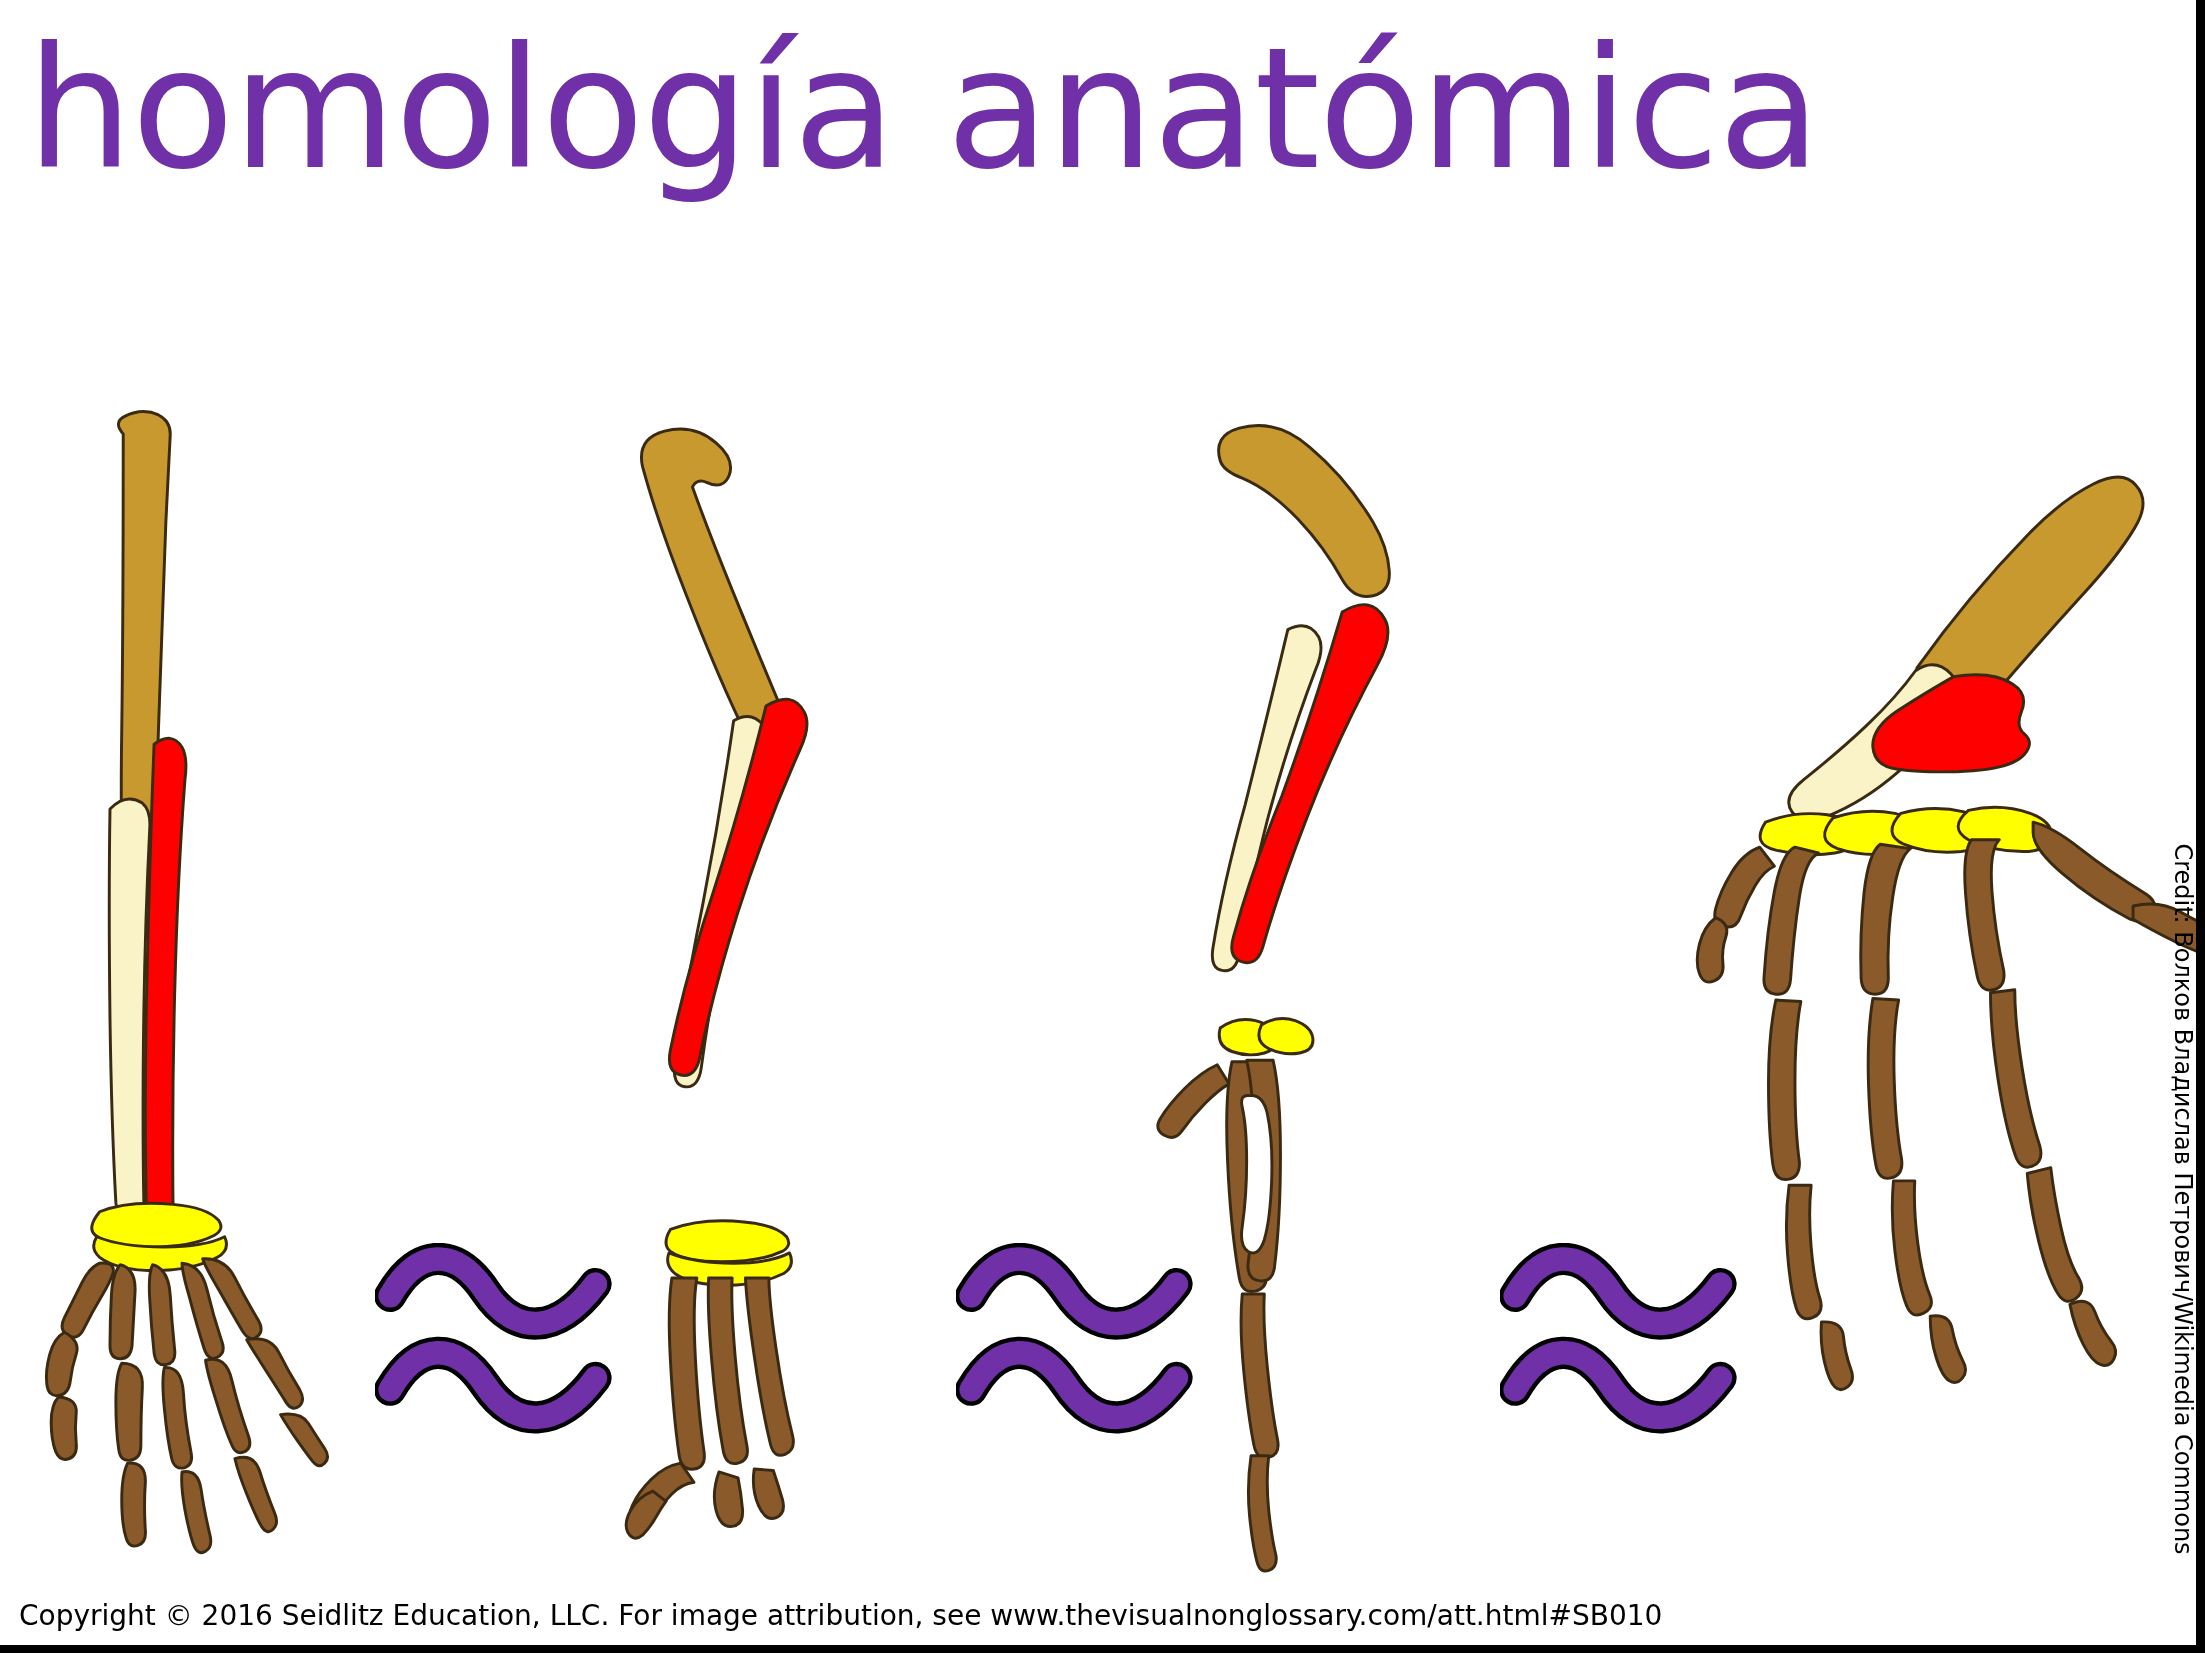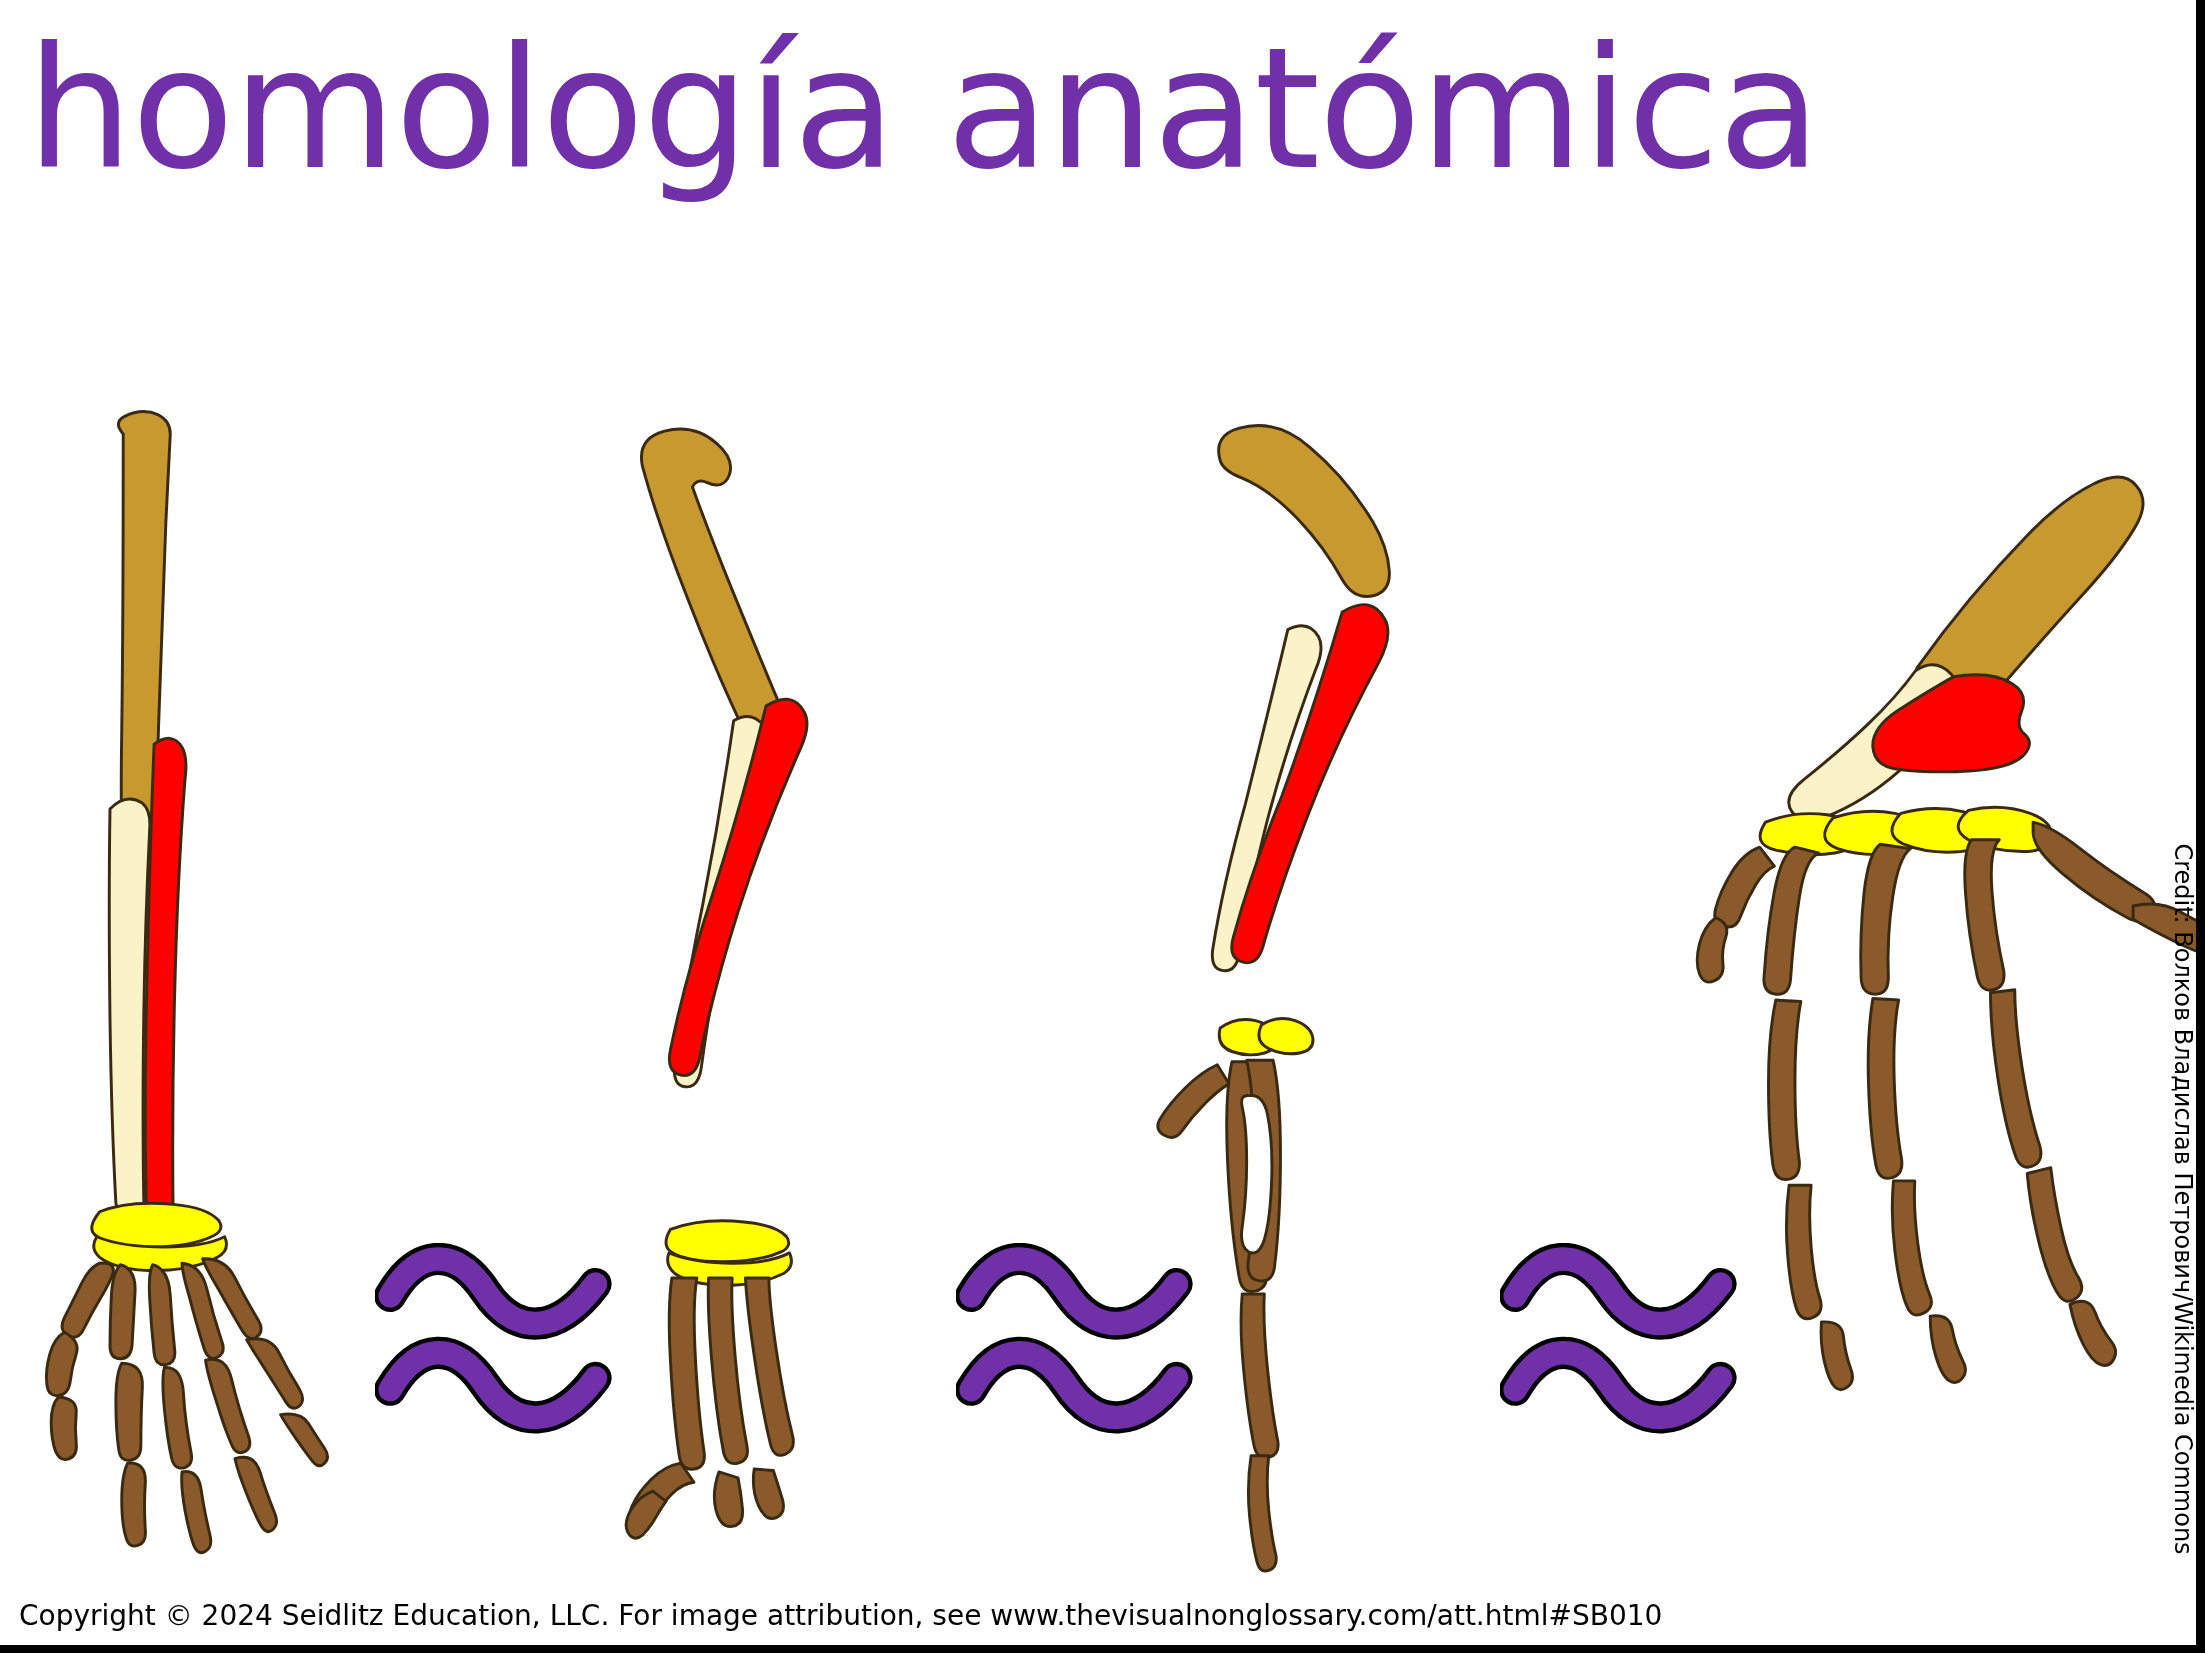--- a/index.html
+++ b/index.html
@@ -394,19 +394,19 @@
         </g>
       </svg>
     </div>
 
   </div>
 
   <div class="credit-wrap">
     <div class="credit-text">Credit: Волков Владислав Петрович/Wikimedia Commons</div>
   </div>
 
-  <div class="footer">Copyright © 2024 Seidlitz Education, LLC.  For image attribution, see www.thevisualnonglossary.com/att.html#SB010</div>
+  <div class="footer">Copyright © 2016 Seidlitz Education, LLC.  For image attribution, see www.thevisualnonglossary.com/att.html#SB010</div>
 
   <div class="frame-right"></div>
   <div class="frame-bottom"></div>
 
 </div>
 
 
 </body></html>

